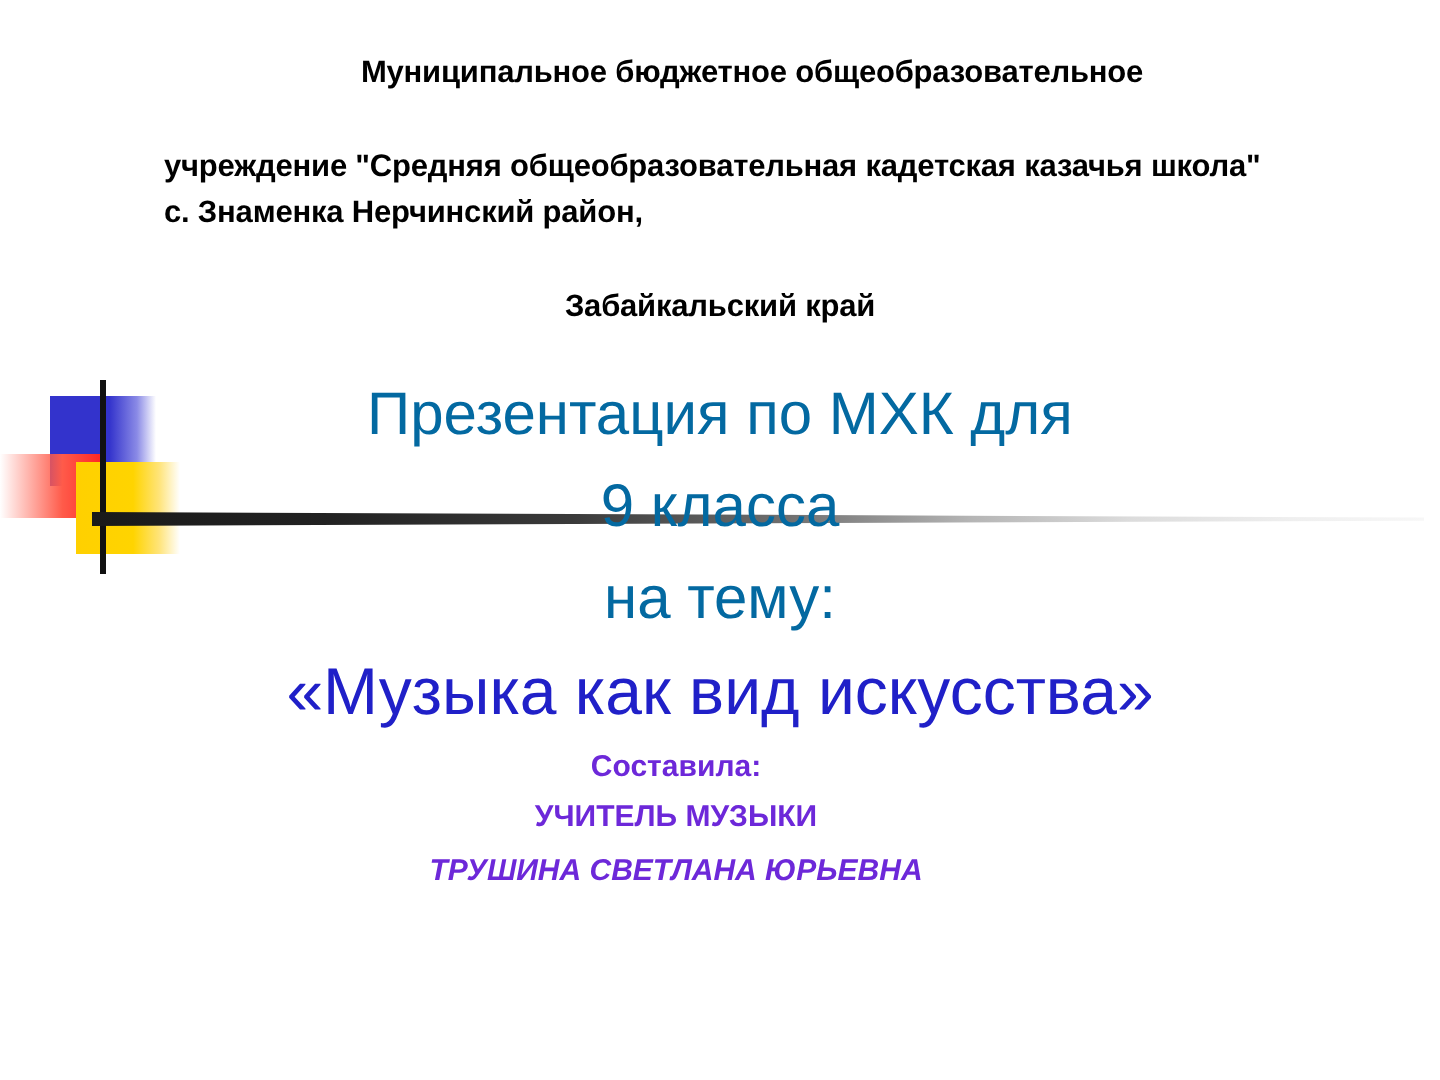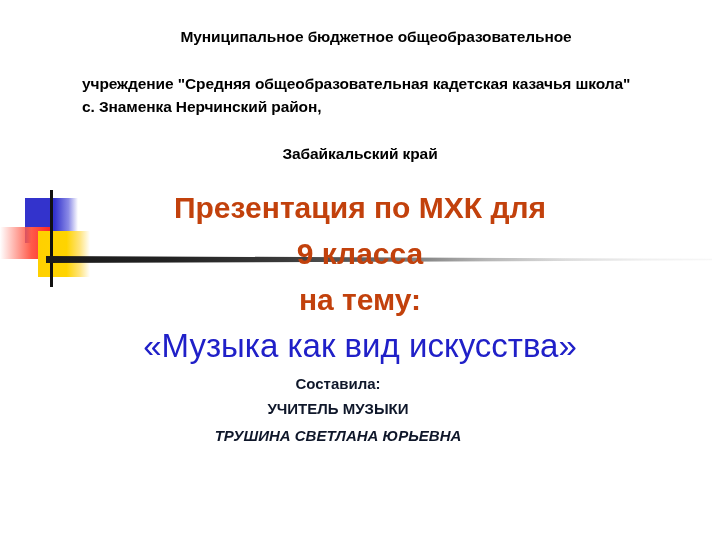--- a/index.html
+++ b/index.html
@@ -124,22 +124,22 @@
         #efefef 90%,
         #f7f7f7 100%);
     clip-path: polygon(0 0, 100% 40%, 100% 62%, 0 100%);
   }
 
   
   .title-1, .title-2, .title-3 {
     position: absolute;
     width: 720px;
     text-align: center;
-    font-weight: bold;
-    color: #c2410c;
+    font-weight: normal;
+    color: #0369a1;
   }
   .title-1 {
     left: 0;
     top: 191px;
     font-size: 30px;
   }
   .title-2 {
     left: 0;
     top: 237px;
     font-size: 30px;
@@ -161,21 +161,21 @@
     color: #2020c8;
   }
 
   
   .author-line {
     position: absolute;
     width: 676px;
     text-align: center;
     font-size: 15px;
     font-weight: bold;
-    color: #0f172a;
+    color: #6d28d9;
   }
   .author-1 { left: 0; top: 375px; }
   .author-2 { left: 0; top: 400px; }
   .author-3 { left: 0; top: 427px; font-style: italic; }
 </style>
 </head>
 <body>
 
 <div class="slide">
 

